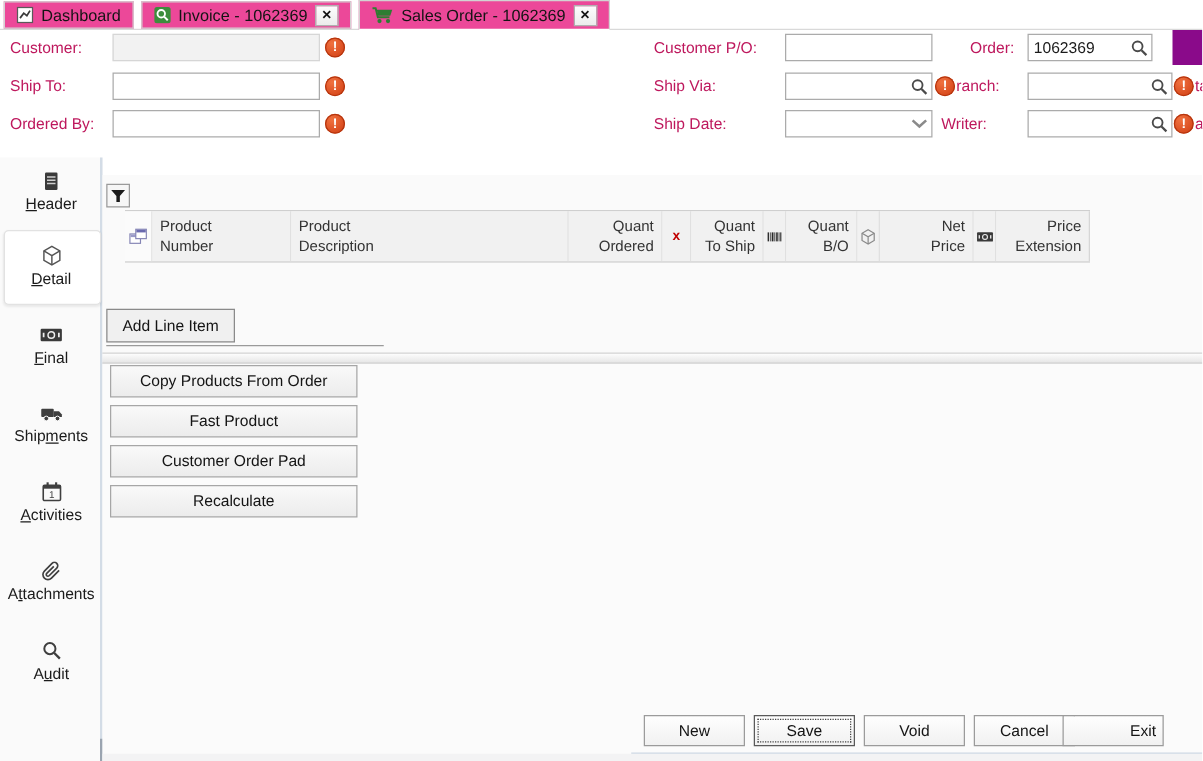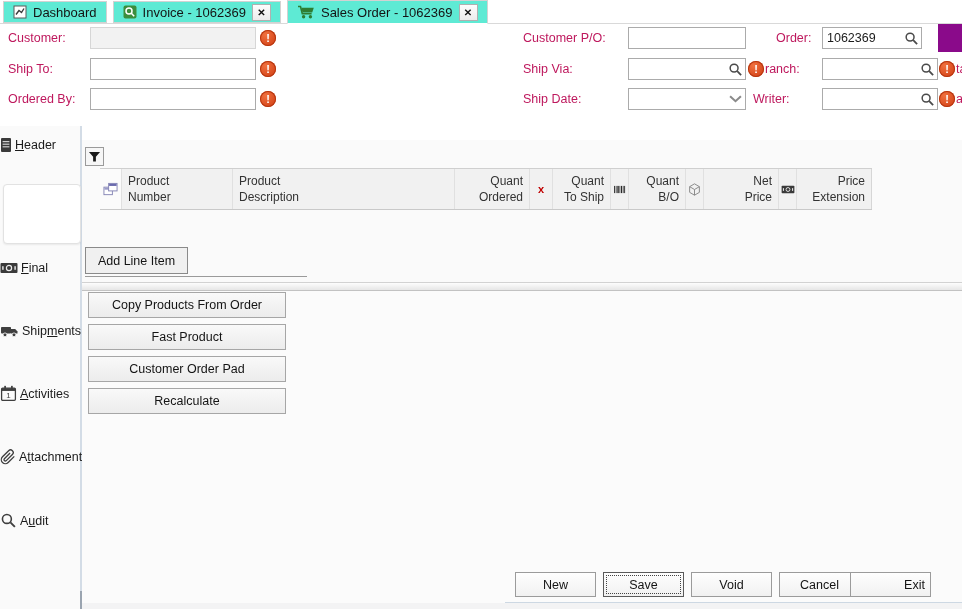--- a/index.html
+++ b/index.html
@@ -3,21 +3,21 @@
 <meta charset="utf-8">
 <style>
   * { margin:0; padding:0; box-sizing:border-box; }
   html,body { width:962px; height:609px; background:#fff; font-family:"Liberation Sans",sans-serif; }
   .app { position:relative; width:962px; height:609px; background:#fff; overflow:hidden; font-size:12.5px; color:#1b1b1b; }
 
   
   .tabbar { position:absolute; left:0; top:0; width:962px; height:24px; background:#fff;
             border-bottom:1px solid #d9d9d9; display:flex; align-items:flex-end; padding-left:3px; gap:6px; }
   .tab { display:flex; align-items:center; gap:6px; height:22px; padding:0 9px; border:1px solid #d2d2d2;
-         background:#5eead4; font-size:13px; color:#141414; white-space:nowrap; cursor:default; }
+         background:#ec4899; font-size:13px; color:#141414; white-space:nowrap; cursor:default; }
   .tab.active { height:24px; border-bottom:1px solid #fff; margin-bottom:-1px; }
   .tabclose { width:19px; height:17px; border:1px solid #b0b0b0; background:linear-gradient(#fdfdfd,#ececec);
               display:flex; align-items:center; justify-content:center; font-size:10px; font-weight:bold; color:#111; }
 
   
   .lbl { position:absolute; font-size:12.5px; color:#be185d; white-space:nowrap; }
   .field { position:absolute; height:22px; border:1px solid #ababab; background:#fff; display:flex; align-items:center; }
   .field input { flex:1; min-width:0; border:none; outline:none; background:transparent; height:20px;
                  font:12.5px "Liberation Sans",sans-serif; padding:0 4px; color:#1b1b1b; }
   .field.disabled { background:#f2f2f2; border-color:#d6d6d6; }
@@ -26,21 +26,21 @@
          background:radial-gradient(circle at 35% 30%, #f0713f, #ce3a10); box-shadow:inset 0 0 0 1px #b5350e;
          color:#fff; font-weight:bold; font-size:11px; line-height:16px; text-align:center; }
   .purple { position:absolute; left:938px; top:24px; width:24px; height:28px; background:#8a0a8a; }
 
   
   .sidebar { position:absolute; left:0; top:126px; width:82px; height:483px; background:#fafafa;
              border-right:2px solid #d3dce6; }
   .sidebar .darkseg { position:absolute; right:-2px; bottom:0; width:2px; height:18px; background:#9aa4b0; }
   .navcard { position:absolute; left:3px; top:184px; width:78px; height:60px; background:#fff;
              border:1px solid #e2e2e2; border-radius:4px; box-shadow:0 1px 2px rgba(0,0,0,.07); }
-  .nav { position:absolute; left:0; width:82px; display:flex; flex-direction:row; align-items:center; gap:3px;
+  .nav { position:absolute; left:0; width:82px; display:flex; flex-direction:column; align-items:center; gap:3px;
          cursor:default; }
   .nav .nlabel { font-size:12.5px; color:#1b1b1b; }
   .mn { text-decoration:underline; }
   .nicon { height:17px; display:flex; align-items:center; justify-content:center; }
 
   
   .panelbg { position:absolute; left:82px; top:140px; right:0; height:142px; background:#fafafa; }
   .filterbtn { position:absolute; left:85px; top:147px; width:19px; height:19px; border:1px solid #9a9a9a;
                background:#f6f6f6; display:flex; align-items:center; justify-content:center; }
   .ghead { position:absolute; left:100px; top:168px; height:42px; display:flex;
@@ -208,20 +208,29 @@
       <svg width="12" height="16" viewBox="0 0 12 16">
           <rect x="1" y="1" width="10" height="14" rx="1" fill="#3a3a3a"></rect>
           <rect x="2.6" y="4" width="6.8" height="1.2" fill="#cfcfcf"></rect>
           <rect x="2.6" y="6.6" width="6.8" height="1.2" fill="#cfcfcf"></rect>
           <rect x="2.6" y="9.2" width="6.8" height="1.2" fill="#cfcfcf"></rect>
         </svg>
     </span>
     <span class="nlabel"><span></span><span class="mn">H</span><span>eader</span></span>
   </div>
 
+  <div class="nav" style="top:196px;">
+    <span class="nicon">
+      <svg width="17" height="17" viewBox="0 0 16 16">
+          <path d="M8 1 L14 4.5 V11.5 L8 15 L2 11.5 V4.5 Z" fill="none" stroke="#555" stroke-width="1.1"></path>
+          <path d="M2 4.5 L8 8 L14 4.5 M8 8 V15" fill="none" stroke="#555" stroke-width="1.1"></path>
+        </svg>
+    </span>
+    <span class="nlabel"><span></span><span class="mn">D</span><span>etail</span></span>
+  </div>
 
   <div class="nav" style="top:259px;">
     <span class="nicon">
       <svg width="18" height="12" viewBox="0 0 18 12">
           <rect x="0.5" y="1" width="17" height="10" rx="1" fill="#3a3a3a"></rect>
           <circle cx="9" cy="6" r="2.6" fill="none" stroke="#ededed" stroke-width="1.2"></circle>
           <rect x="2.2" y="4.2" width="1.4" height="3.6" fill="#ededed"></rect>
           <rect x="14.4" y="4.2" width="1.4" height="3.6" fill="#ededed"></rect>
         </svg>
     </span>

